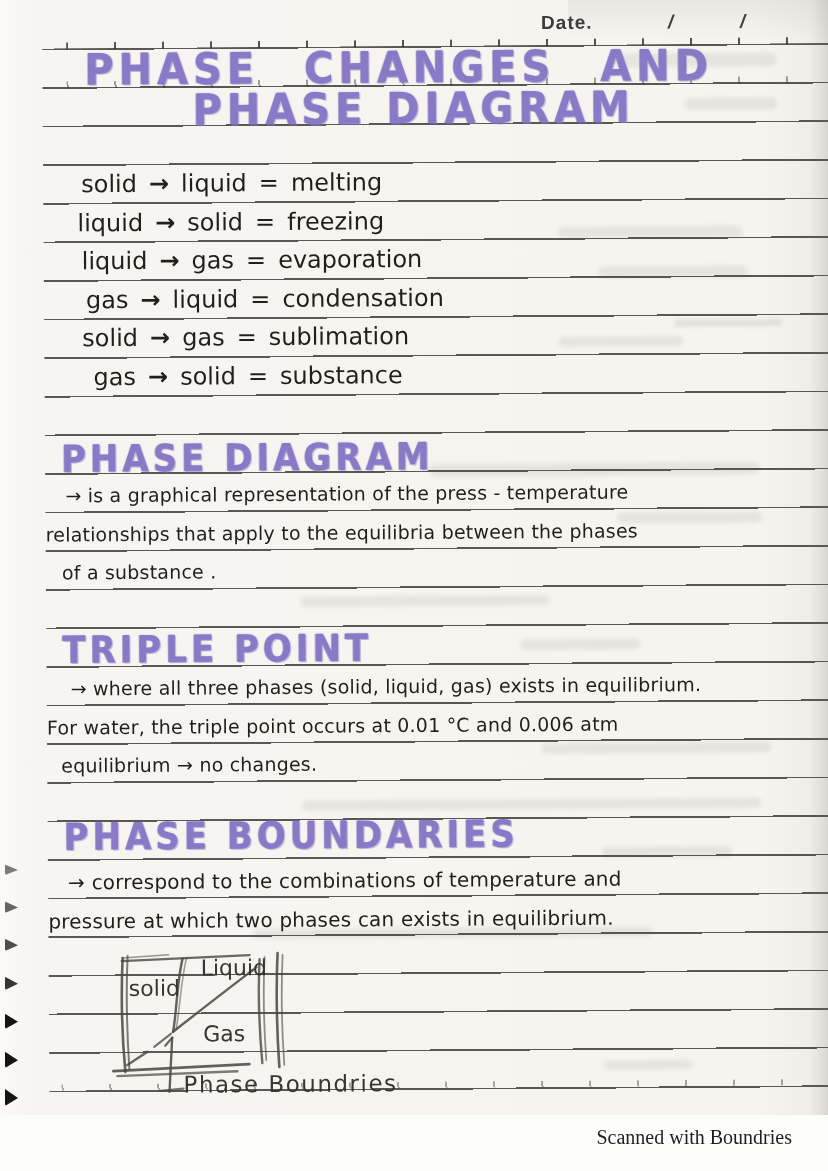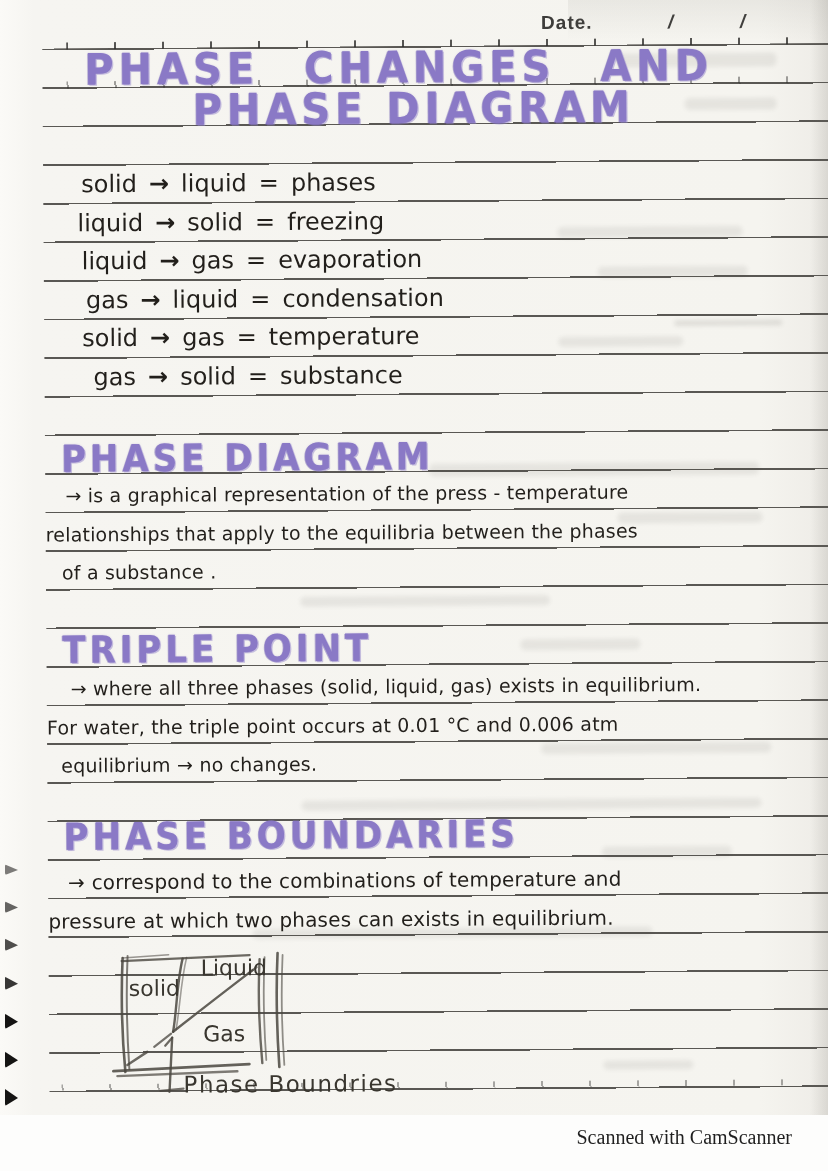--- a/index.html
+++ b/index.html
@@ -102,21 +102,21 @@
     <div class="sm" style="left:600px; top:1062px; width:90px; height:9px;"></div>
 
     <div class="purple title-l1">PHASE CHANGES AND</div>
     <div class="purple title-l2">PHASE DIAGRAM</div>
 
     <div class="pc-row" style="left:84px; top:168px;">
       <span>solid</span>
       <span class="arr">→</span>
       <span>liquid</span>
       <span>=</span>
-      <span>phases</span>
+      <span>melting</span>
     </div>
     <div class="pc-row" style="left:80px; top:207px;">
       <span>liquid</span>
       <span class="arr">→</span>
       <span>solid</span>
       <span>=</span>
       <span>freezing</span>
     </div>
     <div class="pc-row" style="left:84px; top:245px;">
       <span>liquid</span>
@@ -130,21 +130,21 @@
       <span class="arr">→</span>
       <span>liquid</span>
       <span>=</span>
       <span>condensation</span>
     </div>
     <div class="pc-row" style="left:84px; top:322px;">
       <span>solid</span>
       <span class="arr">→</span>
       <span>gas</span>
       <span>=</span>
-      <span>temperature</span>
+      <span>sublimation</span>
     </div>
     <div class="pc-row" style="left:95px; top:361px;">
       <span>gas</span>
       <span class="arr">→</span>
       <span>solid</span>
       <span>=</span>
       <span>substance</span>
     </div>
 
     <div class="purple sec-head" style="top:436px;">PHASE DIAGRAM</div>
@@ -202,15 +202,15 @@
   <div class="edge-mark" style="top:938px; height:13px; opacity:.75;"></div>
   <div class="edge-mark" style="top:976px; height:14px; opacity:.85;"></div>
   <div class="edge-mark" style="top:1013px; height:16px;"></div>
   <div class="edge-mark" style="top:1051px; height:17px;"></div>
   <div class="edge-mark" style="top:1088px; height:18px;"></div>
 
   <div class="right-shade"></div>
   <div class="top-shade"></div>
   <div class="bottom-strip"></div>
 
-  <div class="footer">Scanned with CamScanner</div>
+  <div class="footer">Scanned with Boundries</div>
 
 </div>
 
 </body></html>

